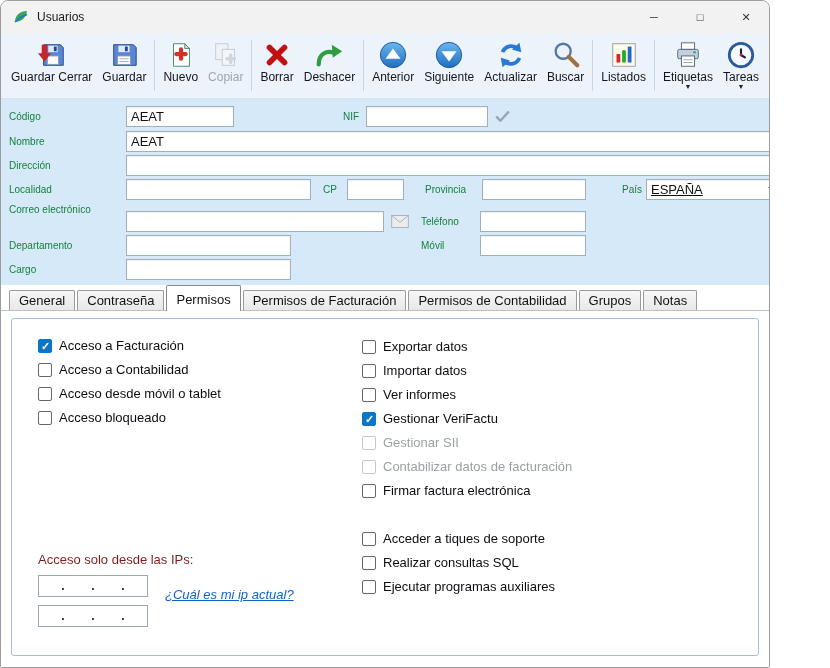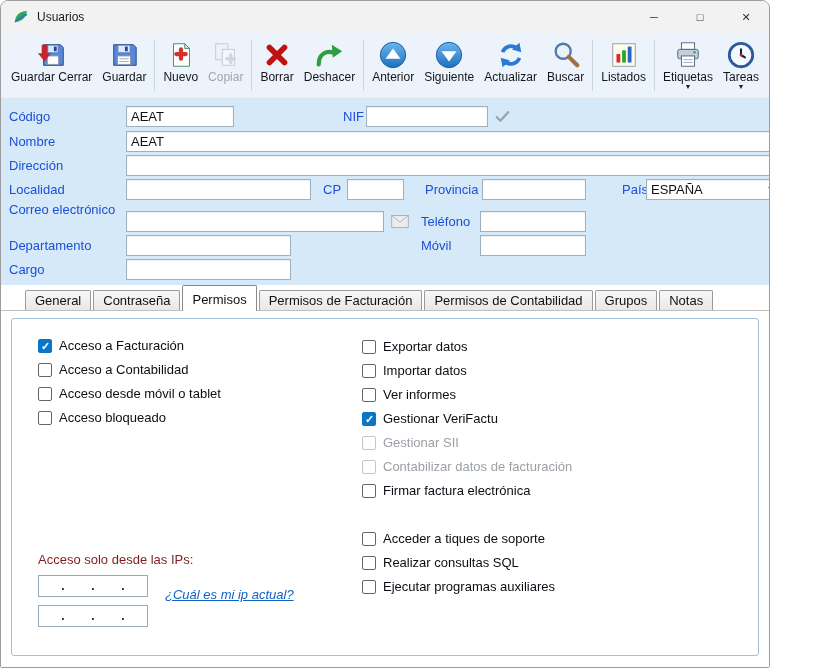--- a/index.html
+++ b/index.html
@@ -20,46 +20,46 @@
              padding:2px 3px 0 5px; border-bottom:1px solid #d9e3ef; }
   .tbtn { display:flex; flex-direction:column; align-items:center; padding:3px 5px 1px;
           font-size:12px; color:#15161a; border-radius:3px; }
   .tbtn .ticon { height:33px; display:flex; align-items:center; }
   .tlabel { white-space:nowrap; line-height:13px; }
   .tbtn.disabled { color:#a0a6ae;text-align:right; }
   .tsep { width:1px; background:#c9d6e4; margin:5px 3px 7px; }
   .tcaret { font-size:7px; line-height:6px; color:#222; }
   
   .form-area { height:186px; background:#d6e9f8; position:relative; }
-  .fl { position:absolute; font-size:13px; color:#1d4ed8; line-height:21px; white-space:nowrap; }
+  .fl { position:absolute; font-size:10px; color:#15803d; line-height:21px; white-space:nowrap; }
   .fi { position:absolute; height:21px; background:#fff; border:1px solid #9fb0bf;
         box-shadow: inset 0 1px 2px rgba(0,0,0,0.07); font-size:13px; padding:0 4px;
         font-family:"Liberation Sans", sans-serif; color:#111; }
   .fic { position:absolute; display:flex; }
-  .select { display:flex; align-items:center; justify-content:space-between; padding-right:4px; }
+  .select { display:flex; align-items:center; justify-content:space-between; padding-right:4px;text-decoration:underline; }
   .sel-caret { width:0; height:0; border-left:4px solid transparent; border-right:4px solid transparent;
                border-top:5px solid #445; }
   .p-codigo-l{left:8px;top:7px}         .p-codigo{left:125px;top:7px;width:108px}
   .p-nif-l{left:342px;top:7px}          .p-nif{left:365px;top:7px;width:122px}
   .p-check{left:493px;top:9px}
   .p-nombre-l{left:8px;top:32px}        .p-nombre{left:125px;top:32px;width:655px}
   .p-dir-l{left:8px;top:56px}           .p-dir{left:125px;top:56px;width:657px}
   .p-pin{left:807px;top:57px}
   .p-loc-l{left:8px;top:80px}           .p-loc{left:125px;top:80px;width:185px}
   .p-cp-l{left:322px;top:80px}          .p-cp{left:346px;top:80px;width:57px}
   .p-prov-l{left:424px;top:80px}        .p-prov{left:481px;top:80px;width:104px}
   .p-pais-l{left:621px;top:80px}        .p-pais{left:645px;top:80px;width:135px}
   .p-correo-l{left:8px;top:100px}       .p-correo{left:125px;top:112px;width:258px}
   .p-mail{left:390px;top:115px}
   .p-tel-l{left:420px;top:112px}        .p-tel{left:479px;top:112px;width:106px}
   .p-dep-l{left:8px;top:136px}          .p-dep{left:125px;top:136px;width:165px}
   .p-mov-l{left:420px;top:136px}        .p-mov{left:479px;top:136px;width:106px}
   .p-cargo-l{left:8px;top:160px}        .p-cargo{left:125px;top:160px;width:165px}
   
-  .tabs { display:flex; align-items:flex-end; padding-left:24px; background:#fff;
+  .tabs { display:flex; align-items:flex-end; padding-left:8px; background:#fff;
           height:26px; position:relative; }
   .tabs::after { content:""; position:absolute; left:0; right:0; bottom:0; height:1px;
                  background:#bfbfbf; z-index:1; }
   .tab { font-size:13px; padding:2px 9px 3px; background:linear-gradient(#f7f7f7,#e7e7e7);
          border:1px solid #9a9a9a; border-bottom:none; border-radius:2px 2px 0 0;
          margin-right:2px; color:#111; height:21px; white-space:nowrap; }
   .tab.active { background:#fff; height:26px; padding-top:6px; position:relative; z-index:2;
                 border-color:#8a8a8a; }
   
   .content { position:relative; height:356px; background:#fff; }

